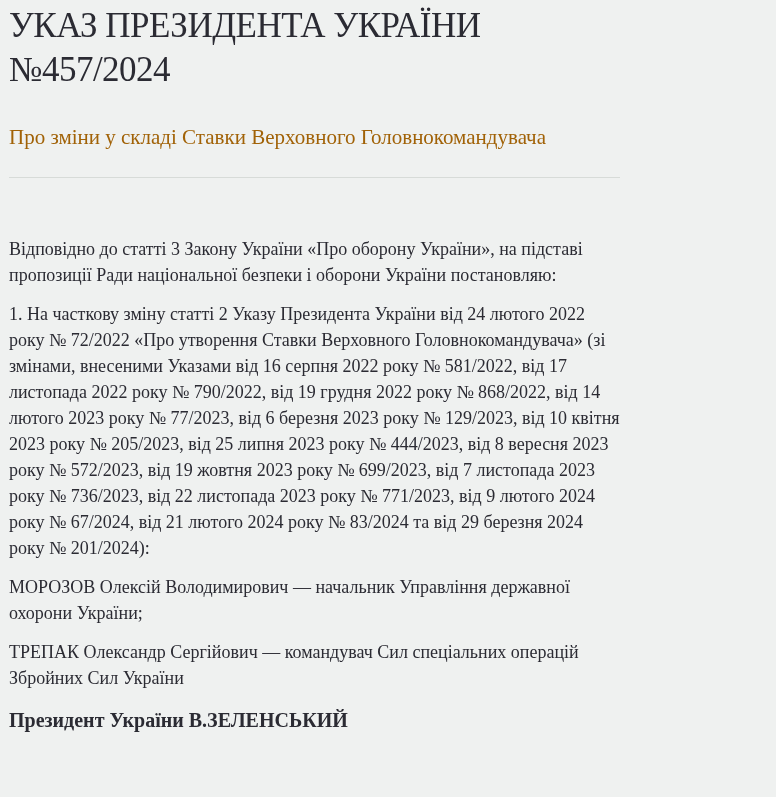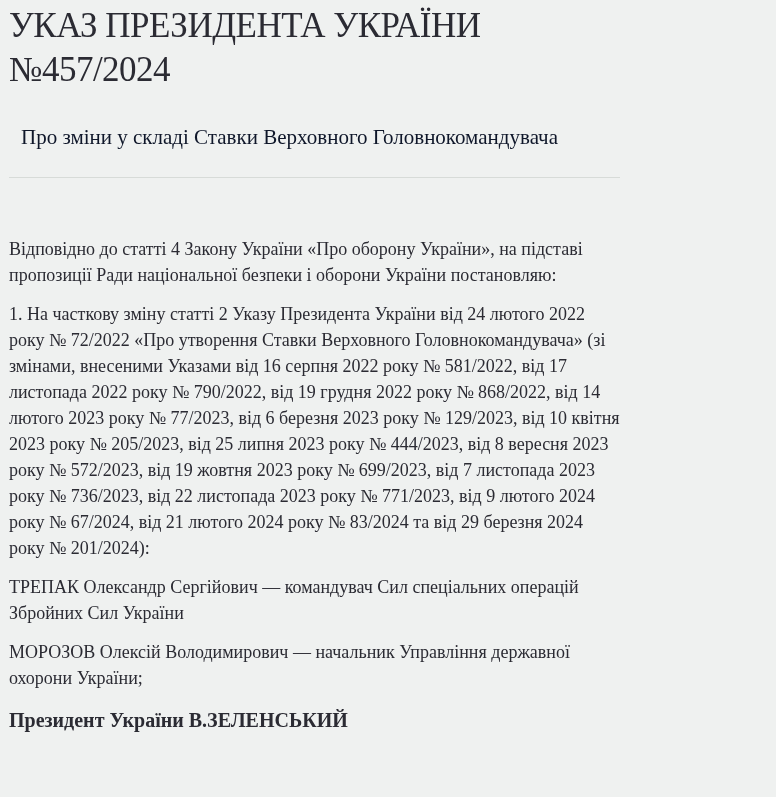--- a/index.html
+++ b/index.html
@@ -17,25 +17,25 @@
     }
     .doc-title {
       margin: 0;
       font-size: 35px;
       font-weight: 400;
       letter-spacing: -0.5px;
       line-height: 1.25;
       color: #2b2b33;
     }
     .doc-subtitle {
-      margin: 32px 0 0 12px;
+      margin: 32px 0 0 0;
       font-size: 21px;
       font-weight: 400;
       line-height: 1.25;
-      color: #0f172a;
+      color: #a16207;
     }
     hr.divider {
       margin: 27px 0 0 0;
       border: none;
       border-top: 1px solid #d7dbd8;
       height: 0;
     }
     p {
       margin: 13px 0;
       font-size: 18px;
@@ -55,26 +55,26 @@
 <body>
 
 <div class="doc">
 
   <h1 class="doc-title">УКАЗ ПРЕЗИДЕНТА УКРАЇНИ №457/2024</h1>
 
   <h2 class="doc-subtitle">Про зміни у складі Ставки Верховного Головнокомандувача</h2>
 
   <hr class="divider">
 
-  <p class="preamble"><span>Відповідно до статті 4 Закону України «Про оборону України», на підставі пропозиції Ради національної безпеки і оборони України </span><b class="inline-bold">постановляю</b><span>:</span></p>
+  <p class="preamble"><span>Відповідно до статті 3 Закону України «Про оборону України», на підставі пропозиції Ради національної безпеки і оборони України </span><b class="inline-bold">постановляю</b><span>:</span></p>
 
   <p>1. На часткову зміну статті 2 Указу Президента України від 24 лютого 2022 року № 72/2022 «Про утворення Ставки Верховного Головнокомандувача» (зі змінами, внесеними Указами від 16 серпня 2022 року № 581/2022, від 17 листопада 2022 року № 790/2022, від 19 грудня 2022 року № 868/2022, від 14 лютого 2023 року № 77/2023, від 6 березня 2023 року № 129/2023, від 10 квітня 2023 року № 205/2023, від 25 липня 2023 року № 444/2023, від 8 вересня 2023 року № 572/2023, від 19 жовтня 2023 року № 699/2023, від 7 листопада 2023 року № 736/2023, від 22 листопада 2023 року № 771/2023, від 9 лютого 2024 року № 67/2024, від 21 лютого 2024 року № 83/2024 та від 29 березня 2024 року № 201/2024):</p>
 
 
+  <p>МОРОЗОВ Олексій Володимирович — начальник Управління державної охорони України;</p>
+
   <p>ТРЕПАК Олександр Сергійович — командувач Сил спеціальних операцій Збройних Сил України</p>
-
-  <p>МОРОЗОВ Олексій Володимирович — начальник Управління державної охорони України;</p>
 
 
 
   <p class="signature">Президент України В.ЗЕЛЕНСЬКИЙ</p>
 
 </div>
 
 </body></html>

